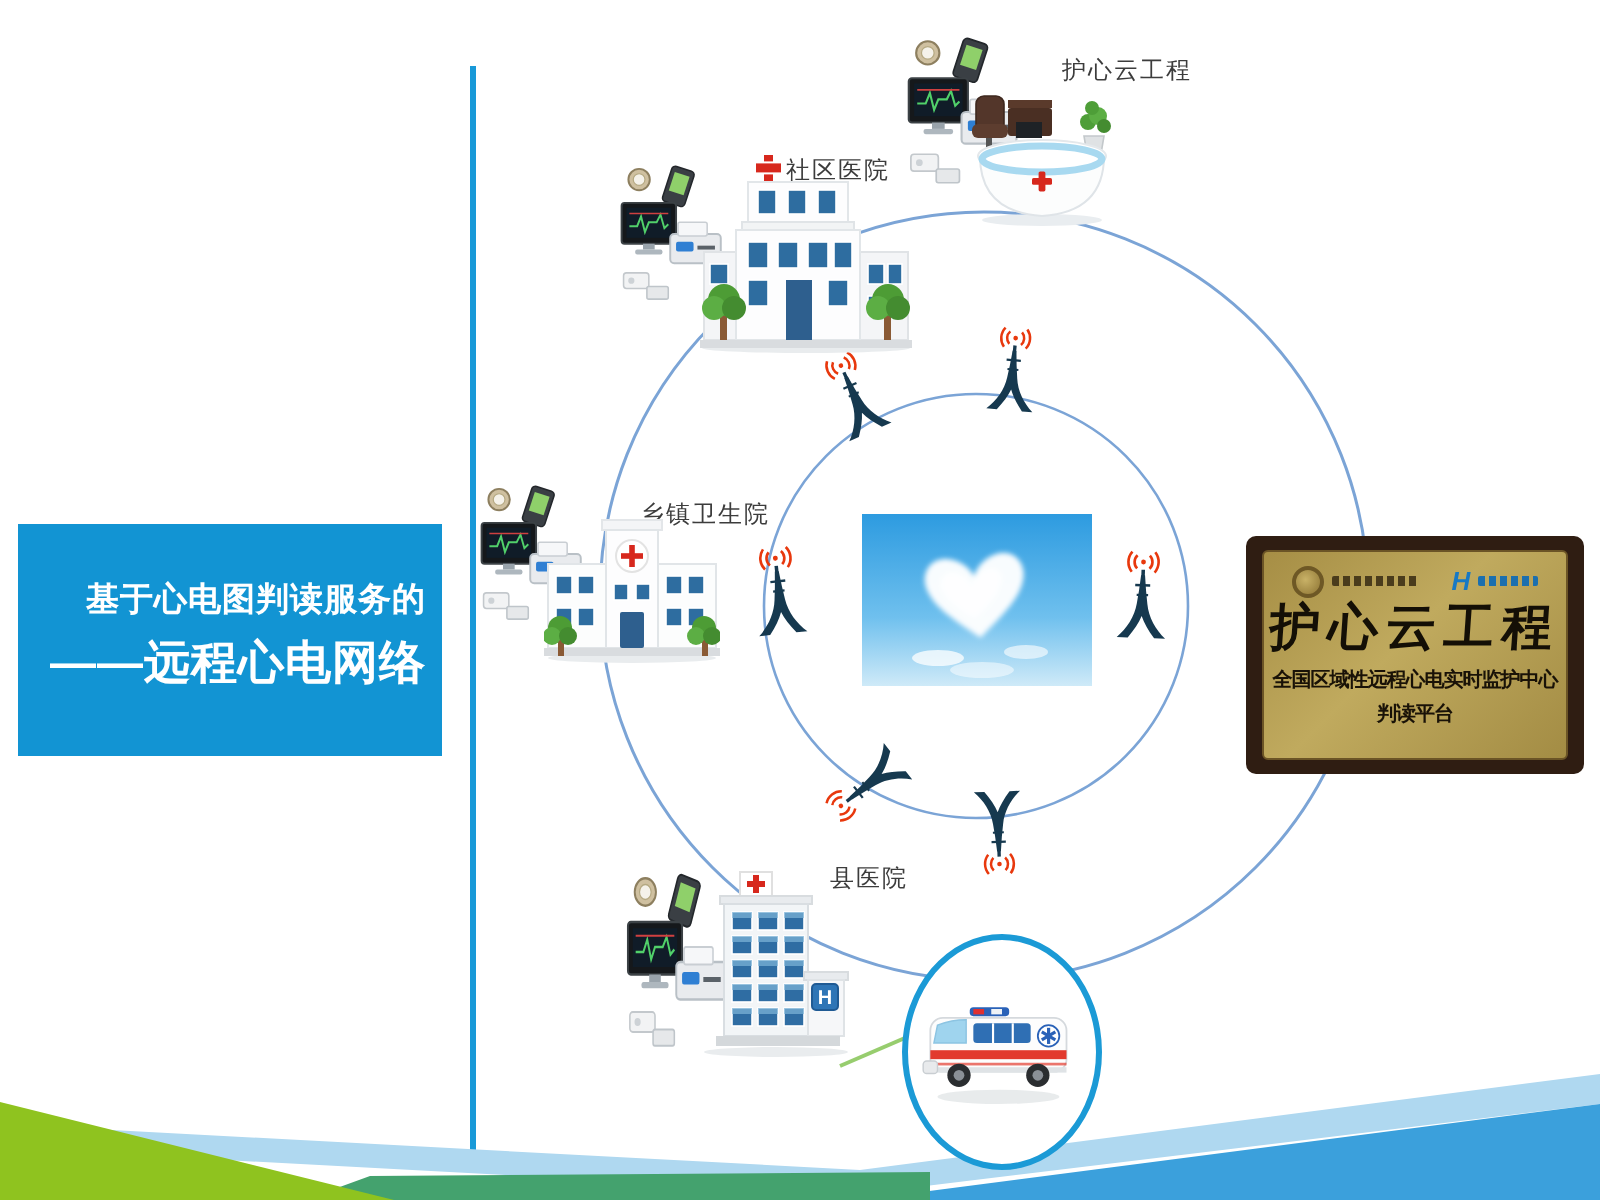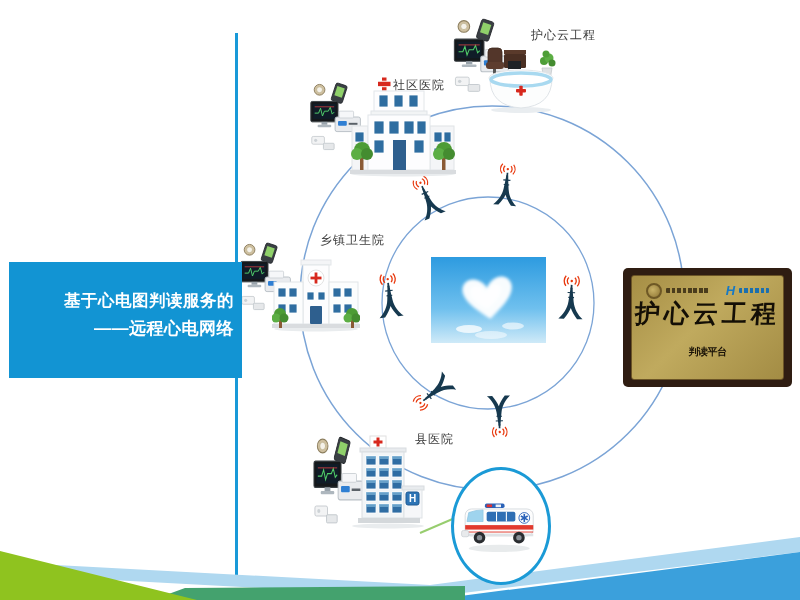--- a/index.html
+++ b/index.html
@@ -2,24 +2,24 @@
 <html><head>
 <meta charset="utf-8">
 <style>
   html,body{margin:0;padding:0;background:#fff;}
   .slide{position:relative;width:800px;height:600px;background:#ffffff;overflow:hidden;
          font-family:"Liberation Sans",sans-serif;}
   .abs{position:absolute;}
   svg{display:block;}
   .node-label{font-size:12px;color:#3c3c3c;letter-spacing:1px;white-space:nowrap;}
   
-  .sidebar{left:9px;top:262px;width:233px;height:116px;background:#1294D3;z-index:9;
+  .sidebar{left:9px;top:262px;width:212px;height:116px;background:#1294D3;z-index:9;
            box-sizing:border-box;padding:30px 8px 0 0;text-align:right;}
   .sidebar .t1{color:#fff;font-size:16.5px;font-weight:bold;letter-spacing:0.5px;line-height:1.0;}
-  .sidebar .t2{color:#fff;font-size:17px;font-weight:bold;letter-spacing:0.5px;margin-top:11px;line-height:1.0;}
+  .sidebar .t2{color:#fff;font-size:23px;font-weight:bold;letter-spacing:0.5px;margin-top:11px;line-height:1.0;}
   .divider{left:235px;top:33px;width:3px;height:542px;background:#1899D8;z-index:1;}
   
   .layer{left:0;top:0;width:800px;height:600px;pointer-events:none;}
   .z2{z-index:2}.z3{z-index:3}.z4{z-index:4}.z5{z-index:5}
   
   .badge{left:451px;top:467px;width:100px;height:118px;border-radius:50%;
          background:#fff;border:3px solid #1B9AD6;box-sizing:border-box;z-index:6;
          display:flex;align-items:center;justify-content:center;}
   
   .plaque{left:623px;top:268px;width:169px;height:119px;box-sizing:border-box;
@@ -30,21 +30,21 @@
   .logo-row{display:flex;align-items:center;gap:4px;margin-top:7px;height:15px;}
   .seal{width:12px;height:12px;border-radius:50%;border:2px solid #6e5825;
         background:radial-gradient(circle at 40% 40%, #c9b267, #8d7433);}
   .tiny-strip{height:5px;border-radius:1px;}
   .strip-dark{width:44px;background:repeating-linear-gradient(90deg,#4a3c1c 0 3.5px,rgba(0,0,0,0) 3.5px 5.5px);}
   .strip-blue{width:30px;background:repeating-linear-gradient(90deg,#1b6fae 0 3.5px,rgba(0,0,0,0) 3.5px 5.5px);}
   .h-logo{color:#1779c4;font-weight:bold;font-style:italic;font-size:13px;margin-left:12px;line-height:1;}
   .plaque-title{margin-top:3px;font-family:"DejaVu Serif",serif;font-weight:bold;font-size:25px;
           letter-spacing:4px;color:#140f06;transform:skewX(-4deg);line-height:1.05;white-space:nowrap;}
   .plaque-sub{font-size:10px;font-weight:bold;color:#191207;letter-spacing:-0.5px;white-space:nowrap;text-align:center;}
-  .sub1{margin-top:6px;} .sub2{margin-top:18px;}
+  .sub1{margin-top:6px;} .sub2{margin-top:3px;}
 </style>
 </head>
 <body>
 
 <div class="slide">
 
   <svg width="0" height="0" style="position:absolute">
     <defs>
       <g id="equip-g">
         <circle cx="10" cy="8" r="5.5" fill="#cfc0a0" stroke="#8d7f5f" stroke-width="1"></circle>
@@ -201,21 +201,21 @@
         <circle cx="19" cy="80" r="6" fill="#448c30"></circle>
     </g>
     <g>
       <rect x="94" y="82" width="3.5" height="14" fill="#8a5a35"></rect>
       <circle cx="96" cy="76" r="8" fill="#4d9c35"></circle>
         <circle cx="91" cy="80" r="6" fill="#5cae44"></circle>
         <circle cx="101" cy="80" r="6" fill="#448c30"></circle>
     </g>
   </svg>
 
-  <div class="abs node-label z5" style="left:320px;top:232px">乡镇卫生院</div>
+  <div class="abs node-label z5" style="left:320px;top:249px">乡镇卫生院</div>
   <svg class="abs z5" style="left:239px;top:242px" width="60" height="70" viewBox="0 0 60 72">
       <use href="#equip-g"></use>
     </svg>
   <svg class="abs z5" style="left:272px;top:258px" width="88" height="74" viewBox="0 0 88 74">
     <ellipse cx="44" cy="71" rx="42" ry="2.5" fill="#e9ecee"></ellipse>
     <rect x="29" y="2" width="30" height="5" fill="#f4f5f7" stroke="#e3e6e9"></rect>
     <rect x="31" y="7" width="26" height="59" fill="#fdfdfe" stroke="#e1e5e8"></rect>
     <rect x="2" y="24" width="29" height="42" fill="#fcfdfd" stroke="#e1e5e8"></rect>
     <rect x="57" y="24" width="29" height="42" fill="#fcfdfd" stroke="#e1e5e8"></rect>
     <circle cx="44" cy="20" r="8" fill="#fff" stroke="#e3e3e3" stroke-width="1"></circle>
@@ -338,20 +338,21 @@
 
   <div class="abs plaque">
     <div class="plaque-face">
       <div class="logo-row">
         <span class="seal"></span>
         <span class="tiny-strip strip-dark"></span>
         <span class="h-logo">H</span>
         <span class="tiny-strip strip-blue"></span>
       </div>
       <div class="plaque-title">护心云工程</div>
+      <div class="plaque-sub sub1">全国区域性远程心电实时监护中心</div>
       <div class="plaque-sub sub2">判读平台</div>
     </div>
   </div>
 
   <div class="abs sidebar">
     <div class="t1">基于心电图判读服务的</div>
     <div class="t2">——远程心电网络</div>
   </div>
 
 </div>

